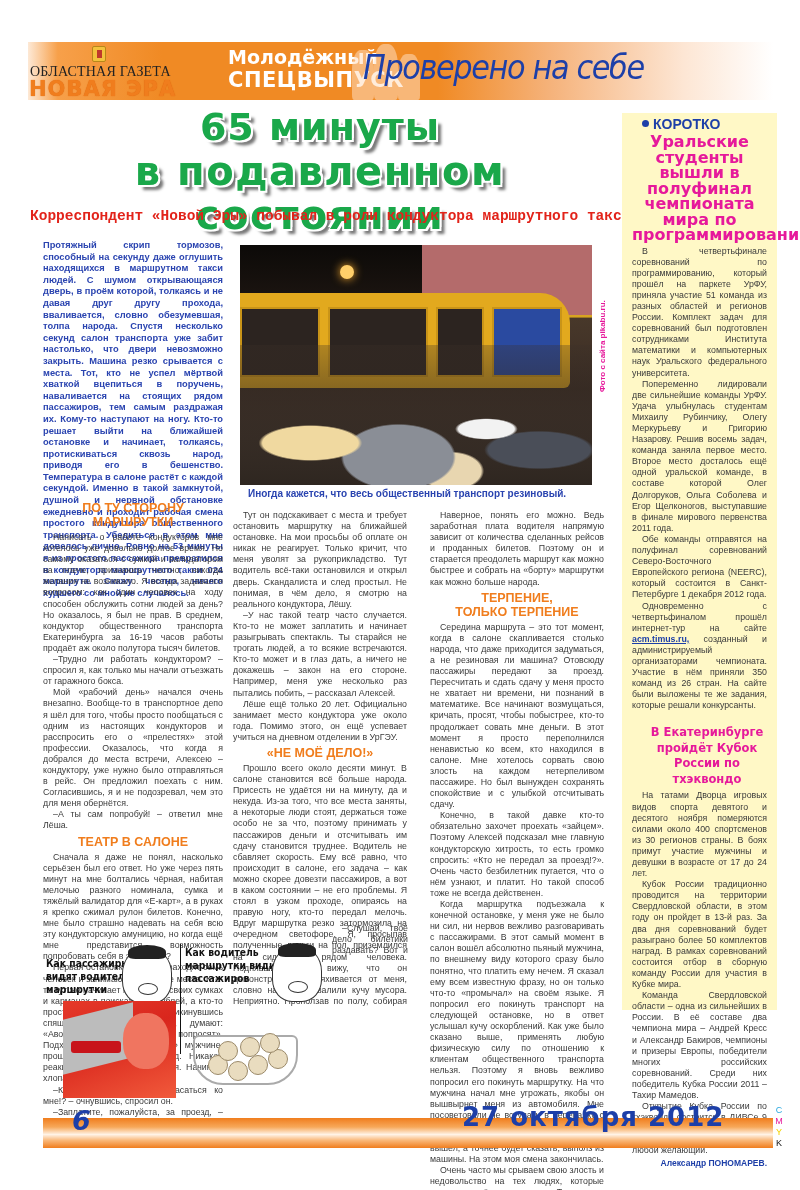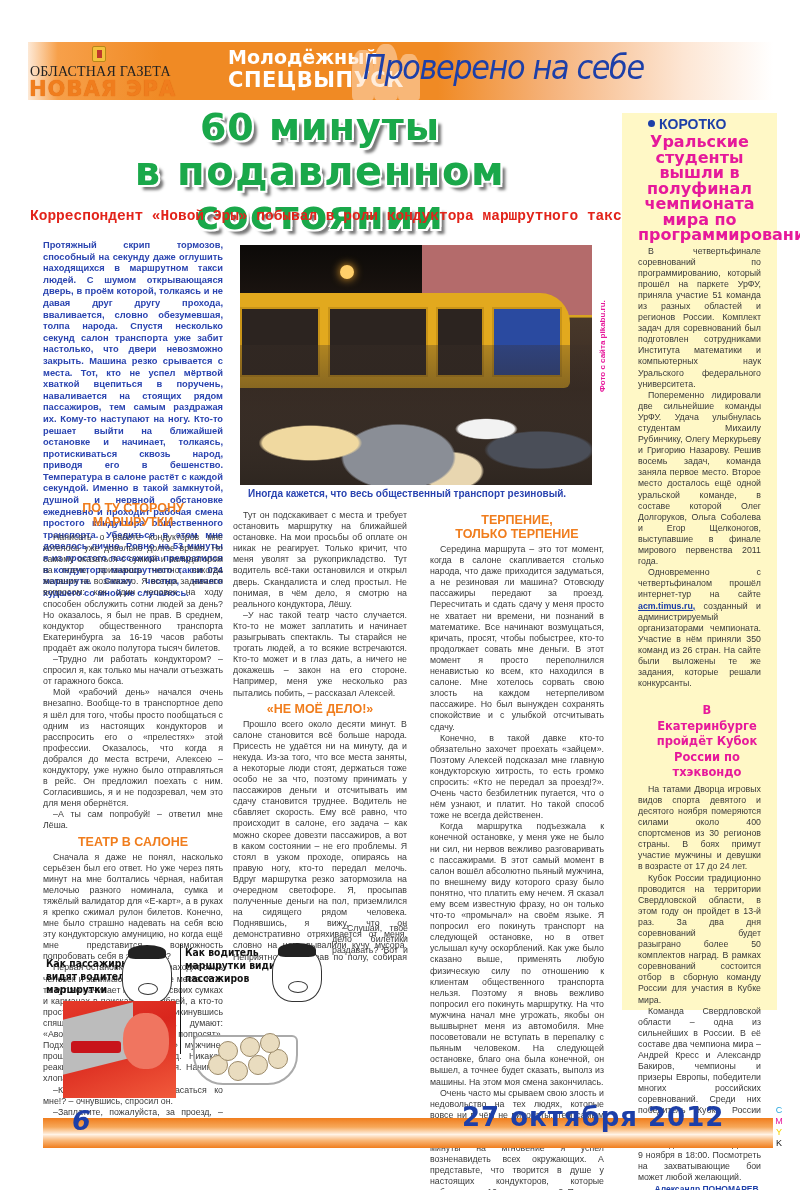--- a/index.html
+++ b/index.html
@@ -67,21 +67,21 @@
   .f1-img { position: absolute; left: 63px; top: 1001px; width: 113px; height: 97px;
     background: linear-gradient(160deg, #e53a2a 0%, #d9261d 40%, #f15a3b 100%); overflow: hidden; }
   .f1-img .track { position: absolute; left: 0; top: 10px; width: 70px; height: 55px; background: #bcbcbc; transform: skewY(-14deg); }
   .f1-img .car { position: absolute; left: 8px; top: 40px; width: 50px; height: 12px; background: #c8141a; border-radius: 3px; }
   .f1-img .head { position: absolute; left: 60px; top: 12px; width: 46px; height: 56px; border-radius: 45%; background: #f07560; }
   .logs-img { position: absolute; left: 188px; top: 1005px; width: 115px; height: 90px; }
   .logs-img .frame { position: absolute; left: 5px; top: 30px; width: 105px; height: 50px; border: 2px solid #aaa; border-radius: 6px 6px 30px 30px; }
   .logs-img .log { position: absolute; width: 20px; height: 20px; border-radius: 50%; background: #e9dcbf; border: 1px solid #9b8a6a; }
 
   
-  .sidebar { position: absolute; left: 622px; top: 113px; width: 155px; height: 897px; background: #fff8c6; padding: 0 16px; }
+  .sidebar { position: absolute; left: 622px; top: 113px; width: 155px; height: 897px; background: #fff8c6; padding: 0 10px; }
   .sb-head { color: #1d3fa8; font-weight: bold; font-size: 14px; margin: 3px 0 2px 10px; white-space: nowrap; }
   .sb-head .dot { display: inline-block; width: 7px; height: 7px; border-radius: 50%; background: #1d3fa8; margin-right: 4px; vertical-align: 2px; }
   .sb-title { color: #e6199b; font-family: "DejaVu Sans", sans-serif; font-weight: bold; font-size: 16px; line-height: 15.5px; text-align: center; margin-bottom: 3px; }
   .sb-text { font-size: 8.8px; line-height: 11.1px; color: #3a3a3a; text-align: justify; }
   .sb-text p { text-indent: 10px; }
   .sb-link { color: #1d3fa8; font-weight: bold; text-decoration: underline; }
   .sb-title2 { margin-top: 14px; font-size: 11.5px; margin-left: 15px; }
   .sb-sign { color: #1d3fa8; font-weight: bold; font-size: 8.5px; text-align: right; margin-top: 1px; }
 
   
@@ -105,21 +105,21 @@
   </div>
   <div class="people">
     <span style="left:4px;width:22px;height:50px;"></span>
     <span style="left:26px;width:24px;height:56px;"></span>
     <span style="left:50px;width:22px;height:46px;"></span>
   </div>
   <div class="tagline">Проверено на себе</div>
 </div>
 
 <div class="headline">
-  <span class="h1">60 минуты</span>
+  <span class="h1">65 минуты</span>
   <span class="h2">в подавленном состоянии</span>
 </div>
 <div class="subhead">Корреспондент «Новой Эры» побывал в роли кондуктора маршрутного такси</div>
 
 <div class="lead">Протяжный скрип тормозов, способный на секунду даже оглушить находящихся в маршрутном такси людей. С шумом открывающаяся дверь, в проём которой, толкаясь и не давая друг другу прохода, вваливается, словно обезумевшая, толпа народа. Спустя несколько секунд салон транспорта уже забит настолько, что двери невозможно закрыть. Машина резко срывается с места. Тот, кто не успел мёртвой хваткой вцепиться в поручень, наваливается на стоящих рядом пассажиров, тем самым раздражая их. Кому-то наступают на ногу. Кто-то решает выйти на ближайшей остановке и начинает, толкаясь, протискиваться сквозь народ, приводя его в бешенство. Температура в салоне растёт с каждой секундой. Именно в такой замкнутой, душной и нервной обстановке ежедневно и проходит рабочая смена простого кондуктора общественного транспорта. Убедиться в этом мне довелось лично. Ровно на 53 минуты я из простого пассажира превратился в кондуктора маршрутного такси 024 маршрута. Скажу честно, ничего худшего со мной не случалось.</div>
 
 <div class="photo">
   <div class="building"></div>
   <div class="lamp"></div>
   <div class="bus"></div>
@@ -141,28 +141,30 @@
   <h3>ТЕАТР В САЛОНЕ</h3>
   <p>Сначала я даже не понял, насколько серьёзен был его ответ. Но уже через пять минут на мне болтались чёрная, набитая мелочью разного номинала, сумка и тяжёлый валидатор для «Е-карт», а в руках я крепко сжимал рулон билетов. Конечно, мне было страшно надевать на себя всю эту кондукторскую амуницию, но когда ещё мне представится возможность попробовать себя в этой роли?</p>
   <p>Первая остановка. В салон заходят семь человек и занимают свободные места. Кто-то тут же начинает копаться в своих сумках и карманах в поисках 23-х рублей, а кто-то просто закрывает глаза, прикинувшись спящим. Вторые, наверное, думают: «Авось пронесёт – за проезд не попросят». Подхожу к такому «спящему» мужчине, прошу, чтобы оплатил проезд. Никакой реакции. Даже не пошевелился. Начинаю хлопать его по плечу.</p>
   <p>–Кто вам дал право прикасаться ко мне!? – очнувшись, спросил он.</p>
   <p>–Заплатите, пожалуйста, за проезд, – вежливо говорю я.</p>
 </div>
 
 <div class="col col2">
   <p>Тут он подскакивает с места и требует остановить маршрутку на ближайшей остановке. На мои просьбы об оплате он никак не реагирует. Только кричит, что меня уволят за рукоприкладство. Тут водитель всё-таки остановился и открыл дверь. Скандалиста и след простыл. Не понимая, в чём дело, я смотрю на реального кондуктора, Лёшу.</p>
   <p>–У нас такой театр часто случается. Кто-то не может заплатить и начинает разыгрывать спектакль. Ты старайся не трогать людей, а то всякие встречаются. Кто-то может и в глаз дать, а ничего не докажешь – закон на его стороне. Например, меня уже несколько раз пытались побить, – рассказал Алексей.</p>
+  <p>Лёше ещё только 20 лет. Официально занимает место кондуктора уже около года. Помимо этого, он ещё успевает учиться на дневном отделении в УрГЭУ.</p>
   <h3>«НЕ МОЁ ДЕЛО!»</h3>
   <p style="max-height:244px;overflow:hidden;">Прошло всего около десяти минут. В салоне становится всё больше народа. Присесть не удаётся ни на минуту, да и некуда. Из-за того, что все места заняты, а некоторые люди стоят, держаться тоже особо не за что, поэтому принимать у пассажиров деньги и отсчитывать им сдачу становится труднее. Водитель не сбавляет скорость. Ему всё равно, что происходит в салоне, его задача – как можно скорее довезти пассажиров, а вот в каком состоянии – не его проблемы. Я стоял в узком проходе, опираясь на правую ногу, кто-то передал мелочь. Вдруг маршрутка резко затормозила на очередном светофоре. Я, просыпав полученные деньги на пол, приземлился на сидящего рядом человека. Поднявшись, я вижу, что он демонстративно отряхивается от меня, словно на него вывалили кучу мусора. Неприятно. Проползав по полу, собирая просыпанную мелочь, я уже и забыл, кто оплачивал проезд, а кто только зашёл. Наверное, это и есть одна из основных сложностей профессии: запоминать тех, кто платил, а кто нет. Если же контролёры, которые частенько наведываются, обнаружат безбилетника, то премии лишится кондуктор, зарплата которого и так колеблется в пределах семи-десяти тысяч рублей. После случая с падением на пассажира подхожу к водителю.</p>
 </div>
 <div class="col2b">
   <p style="max-height:33px;overflow:hidden;">–Слушай, твоё дело билетики раздавать? Вот и раздавай, а ко мне не лезь! Понял!? – орёт мне в ответ водитель.</p>
 </div>
 
 <div class="col col3">
+  <p>Наверное, понять его можно. Ведь заработная плата водителя напрямую зависит от количества сделанных рейсов и проданных билетов. Поэтому он и старается преодолеть маршрут как можно быстрее и собрать на «борту» маршрутки как можно больше народа.</p>
   <h3>
     <span>ТЕРПЕНИЕ,</span><br>
     <span>ТОЛЬКО ТЕРПЕНИЕ</span>
   </h3>
   <p>Середина маршрута – это тот момент, когда в салоне скапливается столько народа, что даже приходится задуматься, а не резиновая ли машина? Отовсюду пассажиры передают за проезд. Пересчитать и сдать сдачу у меня просто не хватает ни времени, ни познаний в математике. Все начинают возмущаться, кричать, просят, чтобы побыстрее, кто-то продолжает совать мне деньги. В этот момент я просто переполнился ненавистью ко всем, кто находился в салоне. Мне хотелось сорвать свою злость на каждом нетерпеливом пассажире. Но был вынужден сохранять спокойствие и с улыбкой отсчитывать сдачу.</p>
   <p>Конечно, в такой давке кто-то обязательно захочет проехать «зайцем». Поэтому Алексей подсказал мне главную кондукторскую хитрость, то есть громко спросить: «Кто не передал за проезд!?». Очень часто безбилетник пугается, что о нём узнают, и платит. Но такой способ тоже не всегда действенен.</p>
   <p>Когда маршрутка подъезжала к конечной остановке, у меня уже не было ни сил, ни нервов вежливо разговаривать с пассажирами. В этот самый момент в салон вошёл абсолютно пьяный мужчина, по внешнему виду которого сразу было понятно, что платить ему нечем. Я сказал ему всем известную фразу, но он только что-то «промычал» на своём языке. Я попросил его покинуть транспорт на следующей остановке, но в ответ услышал кучу оскорблений. Как уже было сказано выше, применять любую физическую силу по отношению к клиентам общественного транспорта нельзя. Поэтому я вновь вежливо попросил его покинуть маршрутку. На что мужчина начал мне угрожать, якобы он вышвырнет меня из автомобиля. Мне посоветовали не вступать в перепалку с пьяным человеком. На следующей остановке, благо она была конечной, он вышел, а точнее будет сказать, выполз из машины. На этом моя смена закончилась.</p>
   <p>Очень часто мы срываем свою злость и недовольство на тех людях, которые вовсе ни в чём не виноваты. Тем самым мы заставляем их проявлять те же самые эмоции по отношению к нам. Всего за 53 минуты на мгновение я успел возненавидеть всех окружающих. А представьте, что творится в душе у настоящих кондукторов, которые работают по 19 часов в день? Поэтому, пассажир – оплати проезд!</p>
 
 </div>
@@ -201,20 +203,21 @@
 </div>
 
 <div class="sidebar">
   <div class="sb-head">
     <span class="dot"></span><span>КОРОТКО</span>
   </div>
   <div class="sb-title">Уральские студенты вышли в полуфинал чемпионата мира по программированию</div>
   <div class="sb-text">
     <p>В четвертьфинале соревнований по программированию, который прошёл на паркете УрФУ, приняла участие 51 команда из разных областей и регионов России. Комплект задач для соревнований был подготовлен сотрудниками Института математики и компьютерных наук Уральского федерального университета.</p>
     <p>Попеременно лидировали две сильнейшие команды УрФУ. Удача улыбнулась студентам Михаилу Рубинчику, Олегу Меркурьеву и Григорию Назарову. Решив восемь задач, команда заняла первое место. Второе место досталось ещё одной уральской команде, в составе которой Олег Долгоруков, Ольга Соболева и Егор Щелконогов, выступавшие в финале мирового первенства 2011 года.</p>
+    <p>Обе команды отправятся на полуфинал соревнований Северо-Восточного Европейского региона (NEERC), который состоится в Санкт-Петербурге 1 декабря 2012 года.</p>
     <p><span>Одновременно с четвертьфиналом прошёл интернет-тур на сайте </span><span class="sb-link">acm.timus.ru,</span><span> созданный и администрируемый организаторами чемпионата. Участие в нём приняли 350 команд из 26 стран. На сайте были выложены те же задания, которые решали конкурсанты.</span></p>
   </div>
   <div class="sb-title sb-title2">В Екатеринбурге пройдёт Кубок России по тхэквондо</div>
   <div class="sb-text">
     <p>На татами Дворца игровых видов спорта девятого и десятого ноября померяются силами около 400 спортсменов из 30 регионов страны. В боях примут участие мужчины и девушки в возрасте от 17 до 24 лет.</p>
     <p>Кубок России традиционно проводится на территории Свердловской области, в этом году он пройдет в 13-й раз. За два дня соревнований будет разыграно более 50 комплектов наград. В рамках соревнований состоится отбор в сборную команду России для участия в Кубке мира.</p>
     <p>Команда Свердловской области – одна из сильнейших в России. В её составе два чемпиона мира – Андрей Кресс и Александр Бакиров, чемпионы и призеры Европы, победители многих российских соревнований. Среди них победитель Кубка России 2011 – Тахир Мамедов.</p>
     <p>Открытие Кубка России по тхэквондо состоится в ДИВСе 9 ноября в 18:00. Посмотреть на захватывающие бои может любой желающий.</p>
   </div>
   <div class="sb-sign">Александр ПОНОМАРЕВ.</div>

